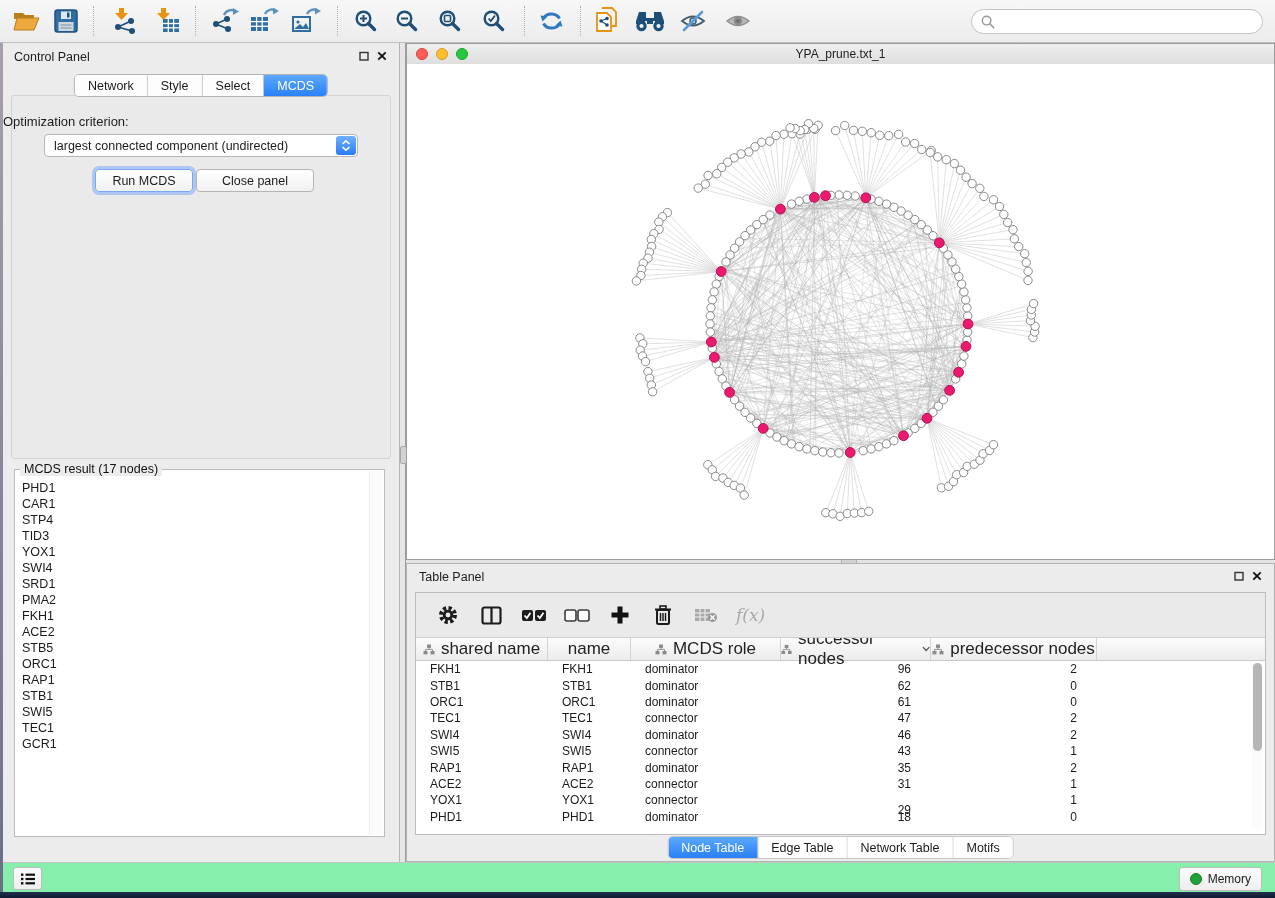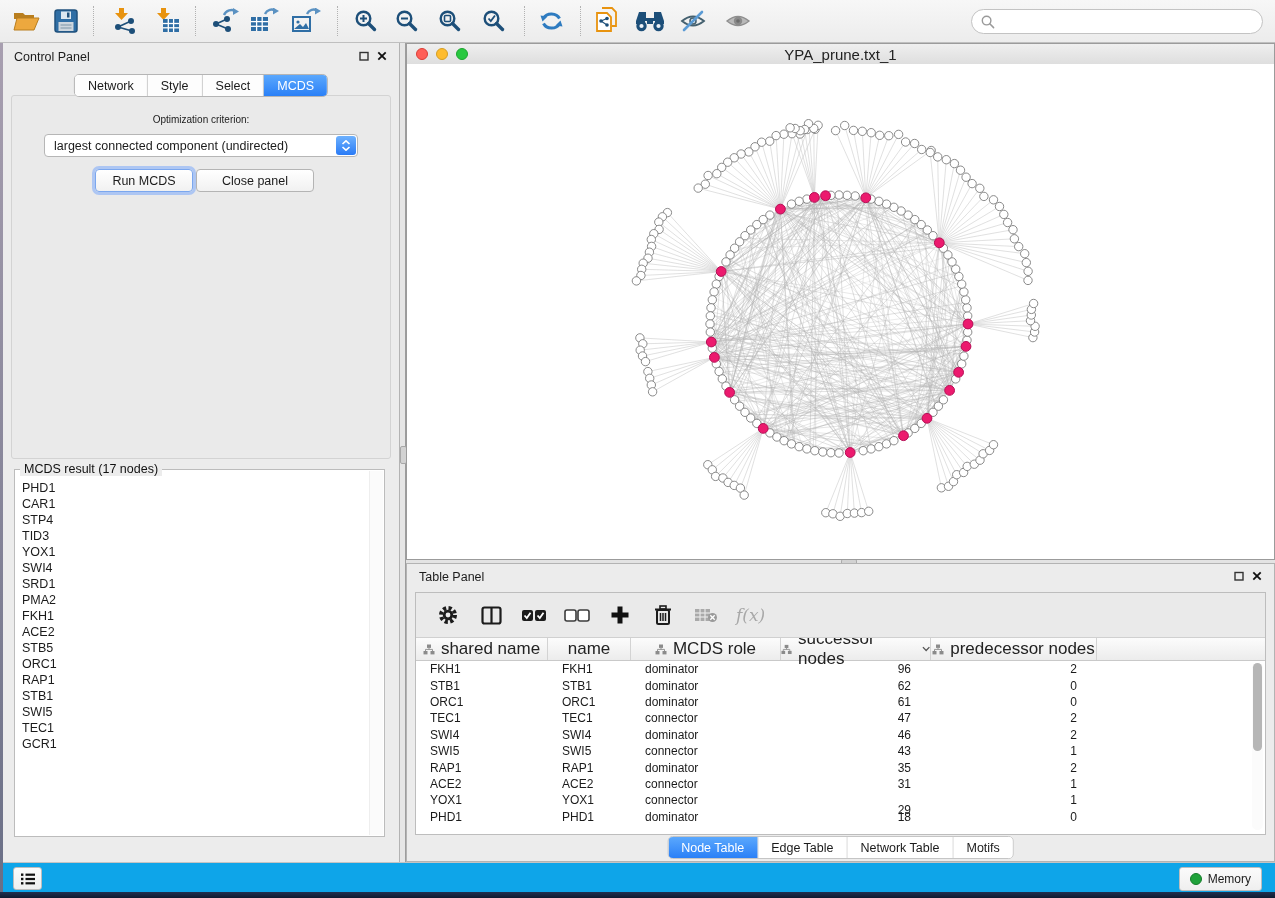--- a/index.html
+++ b/index.html
@@ -25,21 +25,21 @@
                  border-right:1px solid #b3b3b3;box-sizing:border-box}
   .panel-title{position:absolute;left:11px;top:7px;font-size:12.5px;color:#1c1c1c}
   .win-btns{position:absolute;top:8px;display:flex;gap:8px;align-items:center}
   .cp .win-btns{right:12px}
   .cp-box{position:absolute;left:8px;right:8px;top:52px;height:362px;background:#eaeaea;border:1px solid #d3d3d3;border-radius:3px}
   .cp-tabs{position:absolute;left:50%;transform:translateX(-50%);top:31px;display:flex;height:21px;
            border:1px solid #b5b5b5;border-radius:5px;overflow:hidden;background:#fdfdfd;z-index:2}
   .cp-tab{padding:3px 13px 0 13px;font-size:12.5px;background:#fdfdfd;border-right:1px solid #c8c8c8;cursor:pointer;line-height:17px}
   .cp-tab:last-child{border-right:none}
   .cp-tab.active{background:linear-gradient(#5ba8fd,#2a80f7);color:#fff}
-  .opt-label{position:absolute;left:0;width:100%;top:71px;text-align:center;font-size:10px}
+  .opt-label{position:absolute;left:0;width:100%;top:71px;text-align:left;font-size:13px}
   .dropdown{position:absolute;left:41px;top:91px;width:314px;height:23px;background:#fff;border:1px solid #b6b6b6;border-radius:4px;
             display:flex;align-items:center;font-size:12.5px;padding-left:9px;box-sizing:border-box;cursor:pointer}
   .dd-stepper{position:absolute;right:1px;top:1px;bottom:1px;width:20px;border-radius:3px;
               background:linear-gradient(#6db1fe,#2a7bf6);display:flex;flex-direction:column;align-items:center;justify-content:center;gap:1px}
   .btn{position:absolute;height:23px;background:linear-gradient(#ffffff,#f1f1f1);border:1px solid #b4b4b4;border-radius:4px;
        font-size:12.5px;display:flex;align-items:center;justify-content:center;cursor:pointer;box-sizing:border-box}
   .btn-run{left:92px;top:126px;width:98px;border-color:#7ba7ee;box-shadow:0 0 0 3px rgba(100,155,255,.45)}
   .btn-close{left:193px;top:126px;width:118px}
   .fieldset{position:absolute;left:11px;top:426px;width:371px;height:368px;background:#fff;border:1px solid #bcbcbc;box-sizing:border-box}
   .fieldset .legend{position:absolute;top:-8px;left:5px;background:#ececec;padding:0 4px;font-size:12.5px;color:#111}
@@ -51,21 +51,21 @@
   .v-splitter{position:absolute;left:400px;top:43px;width:6px;height:819px;background:#e6e6e6;
               border-right:1px solid #9d9d9d;box-sizing:border-box}
   .v-handle{position:absolute;left:0;top:403px;width:5px;height:16px;background:#d2d2d2;border:1px solid #a8a8a8;border-radius:2px}
   .h-splitter{position:absolute;left:406px;top:560px;width:869px;height:3px;background:#e3e3e3}
   .h-handle{position:absolute;left:50%;top:-2px;width:14px;height:6px;background:#d2d2d2;border:1px solid #ababab;border-radius:3px}
 
   
   .network-window{position:absolute;left:406px;top:43px;width:869px;height:517px;background:#fff;
                   border:1px solid #9b9b9b;box-sizing:border-box}
   .nw-titlebar{position:relative;height:20px;background:linear-gradient(#efefef,#dedede);border-bottom:1px solid #bcbcbc;
-               display:flex;align-items:center;justify-content:center;font-size:15px;color:#222}
+               display:flex;align-items:center;justify-content:center;font-size:12px;color:#222}
   .traffic{position:absolute;left:9px;top:4px;display:flex;gap:8px}
   .light{width:12px;height:12px;border-radius:50%;box-sizing:border-box}
   .nw-canvas{position:absolute;left:0;top:20px;width:867px;height:495px;background:#fff;cursor:default}
 
   
   .table-panel{position:absolute;left:406px;top:563px;width:869px;height:299px;background:#ececec;
                border:1px solid #b3b3b3;box-sizing:border-box}
   .tp .panel-title{left:12px;top:6px}
   .tp .win-btns{right:12px;top:7px}
   .tp-content{position:absolute;left:8px;right:8px;top:28px;height:241px;border:1px solid #bdbdbd;background:#fff;overflow:hidden}
@@ -81,21 +81,21 @@
   .td.num{text-align:right;padding:0 20px 0 0}
   .t-scroll{position:absolute;right:2px;top:70px;width:11px;bottom:4px;background:#fbfbfb;border-radius:6px}
   .t-thumb{position:absolute;left:1px;top:0;width:9px;height:88px;background:#b6b6b6;border-radius:5px}
   .bottom-tabs{position:absolute;left:50%;transform:translateX(-50%);top:272px;display:flex;height:21px;
                border:1px solid #c5c5c5;border-radius:5px;overflow:hidden;background:#fff}
   .b-tab{padding:3px 13px 0 13px;font-size:12.5px;border-right:1px solid #cfcfcf;cursor:pointer;line-height:17px;background:#fff}
   .b-tab:last-child{border-right:none}
   .b-tab.active{background:linear-gradient(#5ba8fd,#2a80f7);color:#fff}
 
   
-  .statusbar{position:absolute;left:3px;top:862px;width:1272px;height:30px;background:#0ea5e9;
+  .statusbar{position:absolute;left:3px;top:862px;width:1272px;height:30px;background:#86efac;
              border-top:1px solid #c4c4c4;box-sizing:border-box}
   .list-btn{position:absolute;left:10px;top:4px;width:27px;height:21px;background:linear-gradient(#fbfbfb,#efefef);
             border:1px solid #bdbdbd;border-radius:3px;display:flex;align-items:center;justify-content:center;cursor:pointer}
   .memory-btn{position:absolute;right:13px;top:4px;height:22px;padding:0 10px;background:linear-gradient(#fbfbfb,#efefef);
               border:1px solid #bdbdbd;border-radius:3px;display:flex;align-items:center;gap:6px;font-size:12px;cursor:pointer}
   .mem-dot{width:10px;height:10px;border-radius:50%;background:#1fa23a;border:1px solid #157c2a}
 </style>
 </head>
 <body>
 

